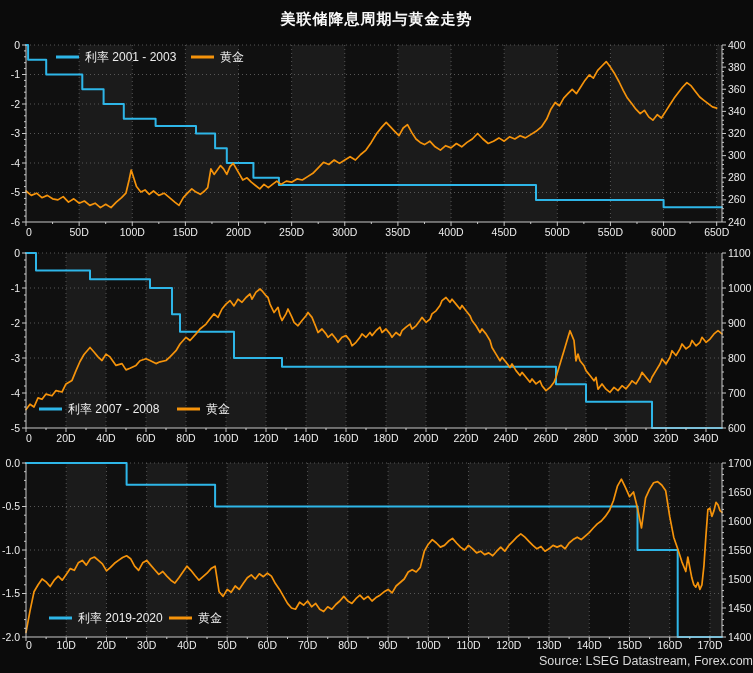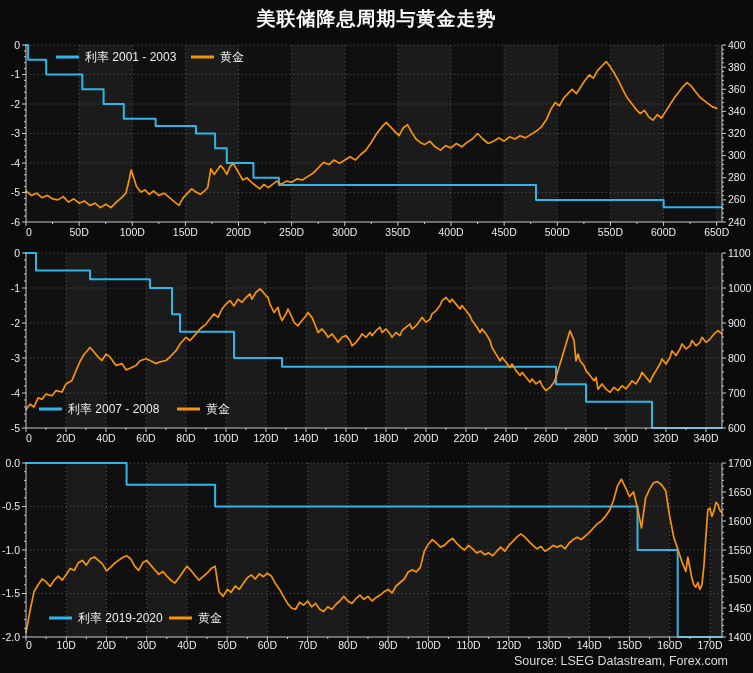--- a/index.html
+++ b/index.html
@@ -1,19 +1,19 @@
 <!DOCTYPE html>
 <html><head>
 <meta charset="utf-8">
 <style>
   html,body{margin:0;padding:0;background:#0b0b0b;}
   .page{width:753px;height:673px;background:#0b0b0b;font-family:"Liberation Sans","DejaVu Sans",sans-serif;overflow:hidden;}
-  .title{height:36px;line-height:38px;text-align:center;color:#fafafa;font-size:19px;font-weight:bold;letter-spacing:1px;}
+  .title{height:36px;line-height:38px;text-align:center;color:#fafafa;font-size:15px;font-weight:bold;letter-spacing:1px;}
   svg{display:block;}
-  .source-row{height:21px;text-align:right;padding-right:25px;color:#d9d9d9;font-size:12.5px;line-height:18px;}
+  .source-row{height:21px;text-align:right;padding-right:0;color:#d9d9d9;font-size:12.5px;line-height:18px;}
   text{fill:#ececec;}
 </style>
 </head>
 <body>
 
 <div class="page">
   <div class="title">美联储降息周期与黄金走势</div>
   <svg id="panel-0" width="753" height="207">
       <rect x="26" y="9" width="696" height="177" fill="#101010"></rect>
       <g>

